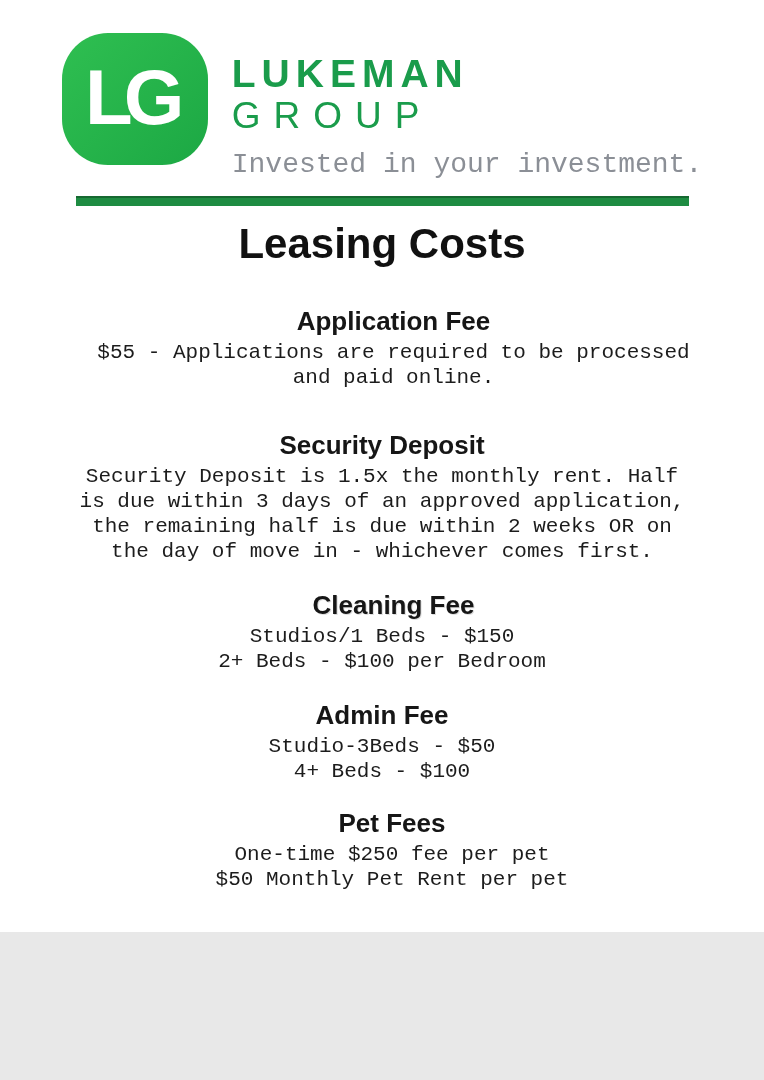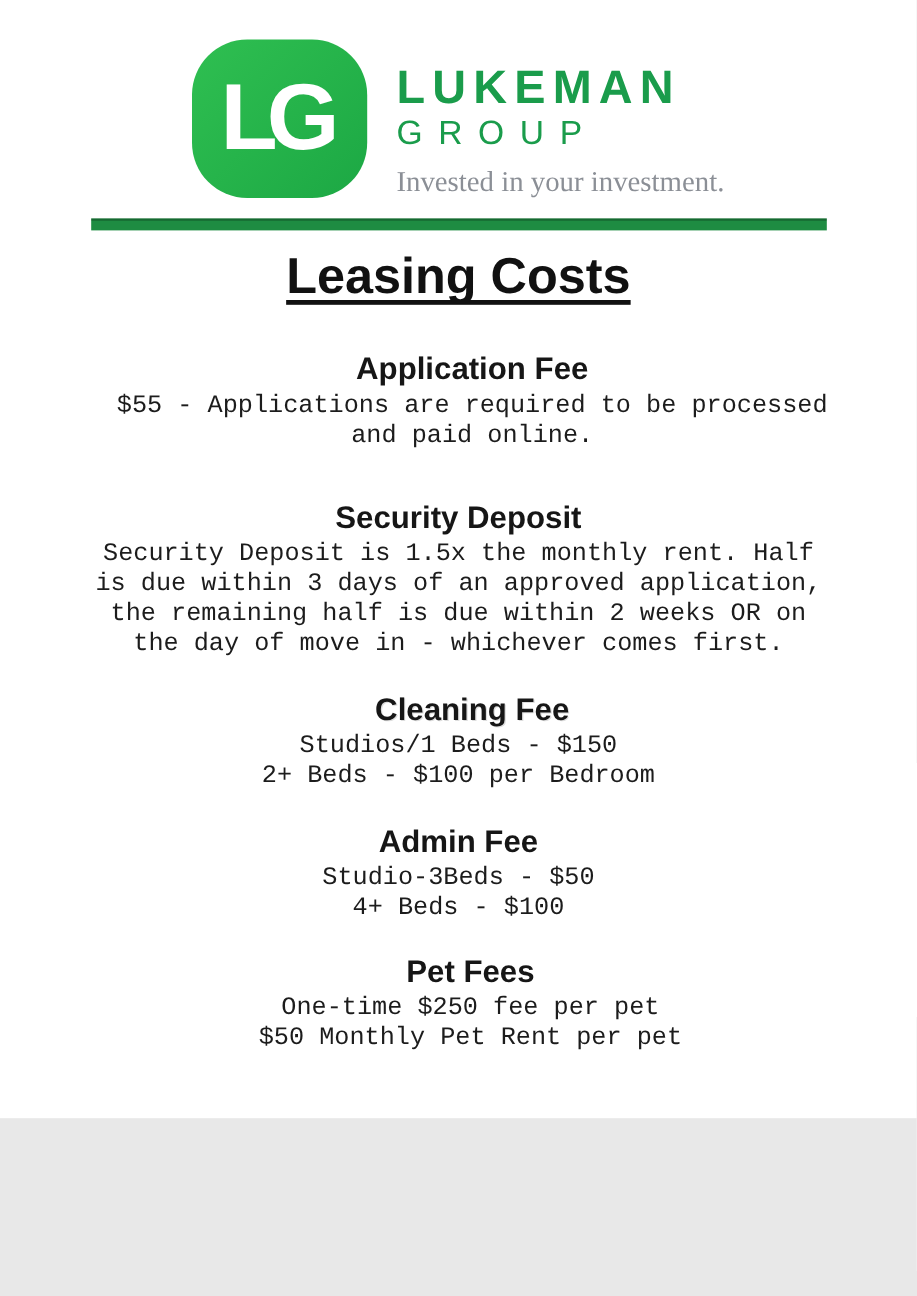--- a/index.html
+++ b/index.html
@@ -50,31 +50,31 @@
   .brand-line1 {
     color: var(--brand-green, #1a9c4b);
     font-size: 39px;
     font-weight: 700;
     letter-spacing: 6px;
     line-height: 1.1;
     white-space: nowrap;
   }
   .brand-line2 {
     color: var(--brand-green, #1a9c4b);
-    font-size: 28px;
+    font-size: 37px;
     font-weight: 300;
     letter-spacing: 13px;
     line-height: 1.1;
     white-space: nowrap;
   }
   .tagline {
     margin-top: 12px;
     align-self: center;
-    font-family: Liberation Serif, serif;
-    font-size: 24px;
+    font-family: Liberation Mono, monospace;
+    font-size: 28px;
     color: var(--tagline-gray, #8b8f96);
     white-space: nowrap;
   }
 
   
   .divider {
     width: 613px;
     height: 10px;
     margin: 0 auto;
     background: var(--divider-green, #1e8c42);
@@ -84,21 +84,20 @@
   .divider-bottom { margin-top: 70px; }
 
   
   .page-title {
     margin: 14px 0 0 0;
     text-align: center;
     font-size: 42px;
     font-weight: 700;
     line-height: 1.15;
     color: #111111;
-    text-decoration: underline;
     text-decoration-thickness: 4px;
     text-underline-offset: 6px;
     text-decoration-skip-ink: none;
   }
 
   
   .sections { text-align: center; }
   .section h2 {
     margin: 0 0 4px 0;
     font-size: 26px;

